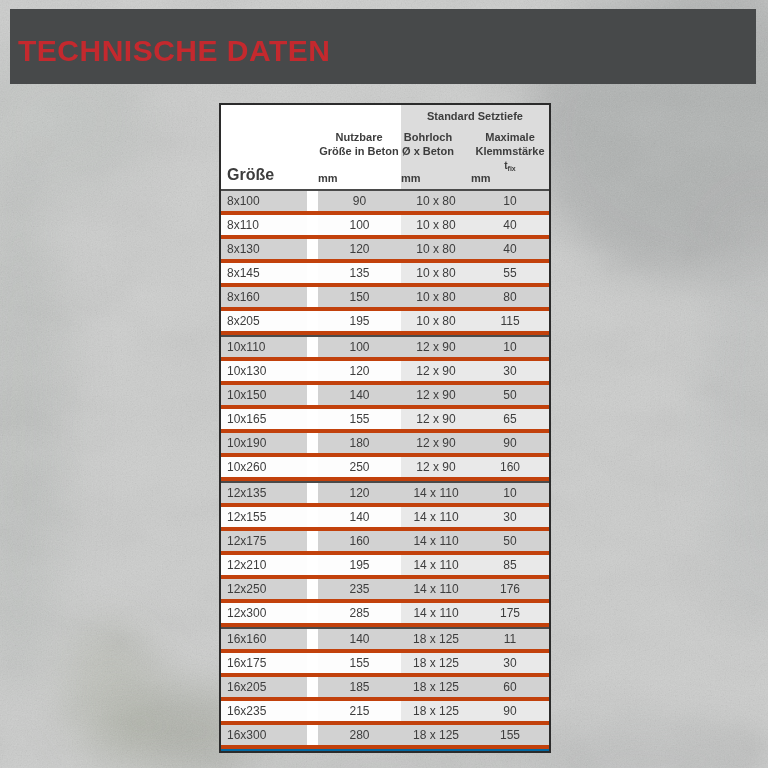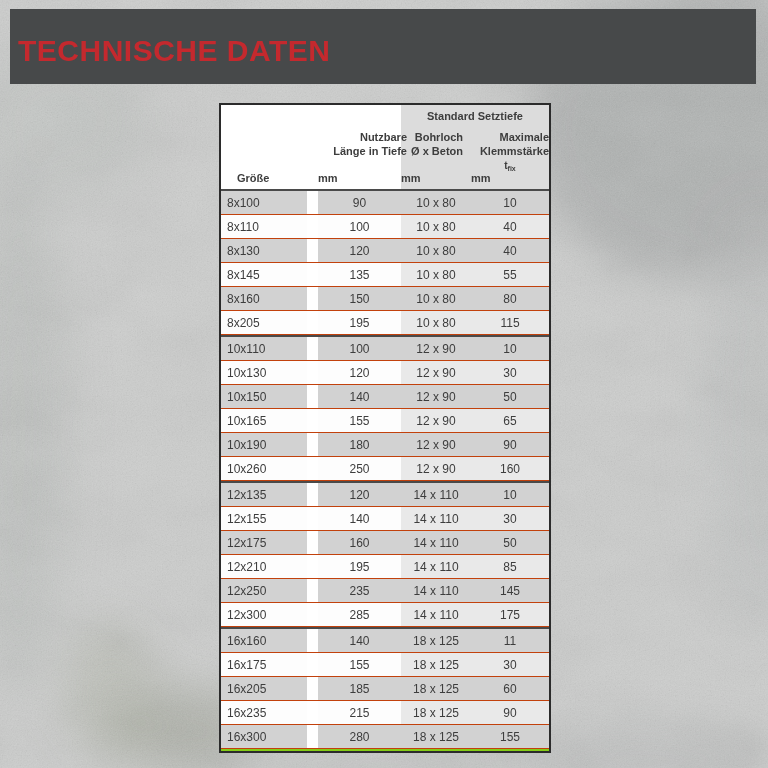--- a/index.html
+++ b/index.html
@@ -26,57 +26,57 @@
     display:flex;align-items:center;
   }
   .banner h1{
     margin:9px 0 0 8px;
     font-size:30px;font-weight:bold;letter-spacing:.5px;
     color:var(--banner-title);
   }
   
   .dtable{
     position:absolute;left:219px;top:103px;width:332px;height:650px;
-    background:#84cc16;border:2px solid #2b2b2b;z-index:2;
+    background:#0369a1;border:2px solid #2b2b2b;z-index:2;
     color:var(--text);
   }
   .thead{position:relative;height:86px;border-bottom:2px solid #4a4a4a;background:#fff;}
   .panel{position:absolute;left:180px;top:0;width:148px;height:84px;background:var(--header-panel);}
   .group-title{
     position:absolute;left:180px;top:5px;width:148px;text-align:center;
     font-size:11px;font-weight:bold;
   }
   .colhead{
-    position:absolute;top:25px;text-align:right;
+    position:absolute;top:25px;text-align:center;
     font-size:11px;line-height:14px;font-weight:bold;
   }
   .ch2{left:90px;width:96px;}
   .ch3{left:172px;width:70px;}
   .ch4{left:250px;width:78px;}
   .tfix{
     position:absolute;left:250px;top:55px;width:78px;text-align:center;
     font-size:10px;font-weight:bold;
   }
   .tfix sub{font-size:7px;vertical-align:-2px;}
   .size-head{
     position:absolute;left:6px;bottom:5px;
-    font-size:11px;font-weight:bold;margin-left:10px;
+    font-size:16px;font-weight:bold;
   }
   .unit{
     position:absolute;bottom:5px;text-align:left;
     font-size:11px;font-weight:bold;
   }
   .u2{left:97px;width:83px;}
   .u3{left:180px;width:70px;}
   .u4{left:250px;width:78px;}
   
   .tbody{position:relative;}
   .trow{
     display:flex;height:24px;font-size:12px;
-    border-bottom:1px solid #c2410c;
+    border-bottom:4px solid #c2410c;
   }
   .cell{display:flex;align-items:center;justify-content:center;height:100%;}
   .c1{width:86px;justify-content:flex-start;padding-left:6px;}
   .cgap{width:11px;background:#fff;}
   .c2{width:83px;}
   .c3{width:70px;}
   .c4{width:78px;}
   .trow.gray .c1,.trow.gray .c2,.trow.gray .c3,.trow.gray .c4{background:var(--row-gray);}
   .trow.white .c1,.trow.white .c2{background:var(--row-white);}
   .trow.white .c3,.trow.white .c4{background:var(--setztiefe-tint);}
@@ -118,21 +118,21 @@
   <h1>TECHNISCHE DATEN</h1>
 </div>
 
 <div class="dtable">
   <div class="thead">
     <div class="panel"></div>
     <div class="group-title">Standard Setztiefe</div>
 
     <div class="colhead ch2">
       <span>Nutzbare</span><br>
-      <span>Länge in Tiefe</span>
+      <span>Größe in Beton</span>
     </div>
     <div class="colhead ch3">
       <span>Bohrloch</span><br>
       <span>Ø x Beton</span>
     </div>
     <div class="colhead ch4">
       <span>Maximale</span><br>
       <span>Klemmstärke</span>
     </div>
 
@@ -256,21 +256,21 @@
         <div class="cell cgap"></div>
         <div class="cell c2">195</div>
         <div class="cell c3">14 x 110</div>
         <div class="cell c4">85</div>
       </div>
       <div class="trow gray">
         <div class="cell c1">12x250</div>
         <div class="cell cgap"></div>
         <div class="cell c2">235</div>
         <div class="cell c3">14 x 110</div>
-        <div class="cell c4">145</div>
+        <div class="cell c4">176</div>
       </div>
       <div class="trow white">
         <div class="cell c1">12x300</div>
         <div class="cell cgap"></div>
         <div class="cell c2">285</div>
         <div class="cell c3">14 x 110</div>
         <div class="cell c4">175</div>
       </div>
       <div class="gsep"></div>
       <div class="trow gray">

